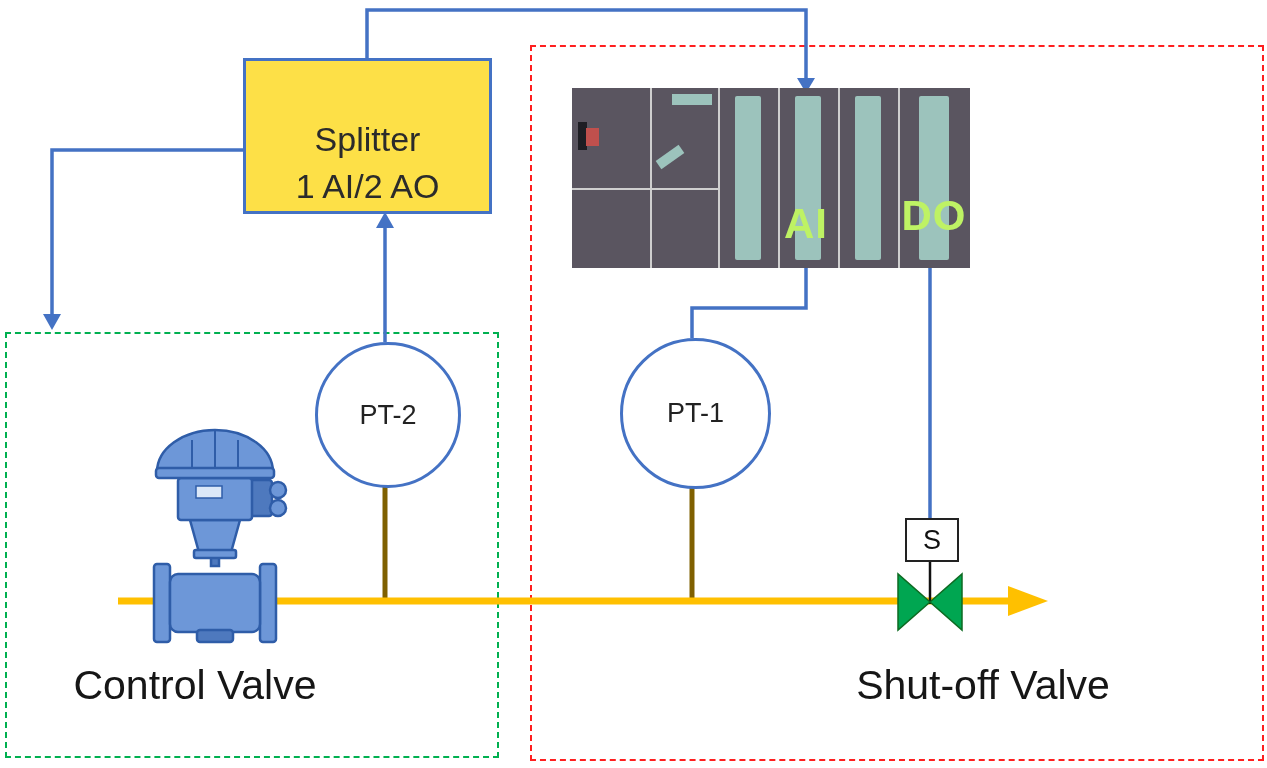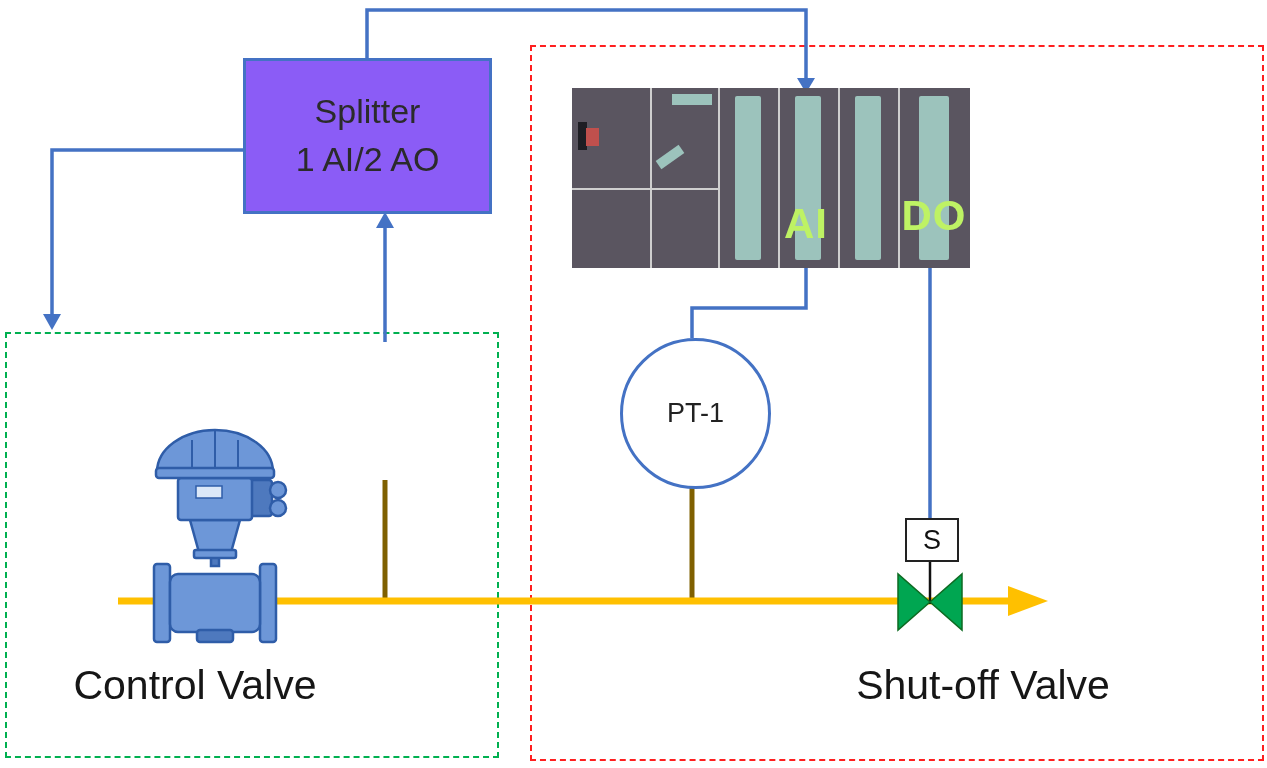--- a/index.html
+++ b/index.html
@@ -8,22 +8,22 @@
     font-family:"Liberation Sans", sans-serif;color:var(--text-dark,#1f1f1f);
   }
   .abs{position:absolute;}
 
   
   .zone-green{border:2px dashed var(--zone-green,#00B050);}
   .zone-red{border:2px dashed var(--zone-red,#FF1F1F);}
 
   
   .splitter{
-    border:3px solid var(--box-blue,#4472C4);background:#8b5cf6;
-    display:flex;flex-direction:column;align-items:center;justify-content:center;
+    border:3px solid var(--box-blue,#4472C4);background:#fde047;
+    display:flex;flex-direction:column;align-items:center;justify-content:flex-end;
     font-size:34px;line-height:1.4;color:#2b2b2b;
   }
 
   
   .instrument{
     border:3px solid var(--box-blue,#4472C4);border-radius:50%;background:#fff;
     display:flex;align-items:center;justify-content:center;font-size:27px;color:#222;
   }
 
   
@@ -155,20 +155,23 @@
 
     <div class="slot" style="left:163px;top:8px;width:26px;height:164px;"></div>
     <div class="slot" style="left:223px;top:8px;width:26px;height:164px;"></div>
     <div class="slot" style="left:283px;top:8px;width:26px;height:164px;"></div>
     <div class="slot" style="left:347px;top:8px;width:30px;height:164px;"></div>
 
     <div class="plc-io-label" style="left:196px;top:112px;width:76px;">AI</div>
     <div class="plc-io-label" style="left:326px;top:104px;width:72px;">DO</div>
   </div>
 
+  <div class="abs instrument" style="left:315px;top:342px;width:140px;height:140px;">
+    <span>PT-2</span>
+  </div>
   <div class="abs instrument" style="left:620px;top:338px;width:145px;height:145px;">
     <span>PT-1</span>
   </div>
 
   <div class="abs solenoid" style="left:905px;top:518px;width:50px;height:40px;">
     <span>S</span>
   </div>
 
   <div class="abs zone-caption" style="left:818px;top:662px;width:330px;">Shut-off Valve</div>
   <div class="abs zone-caption" style="left:40px;top:662px;width:310px;">Control Valve</div>

